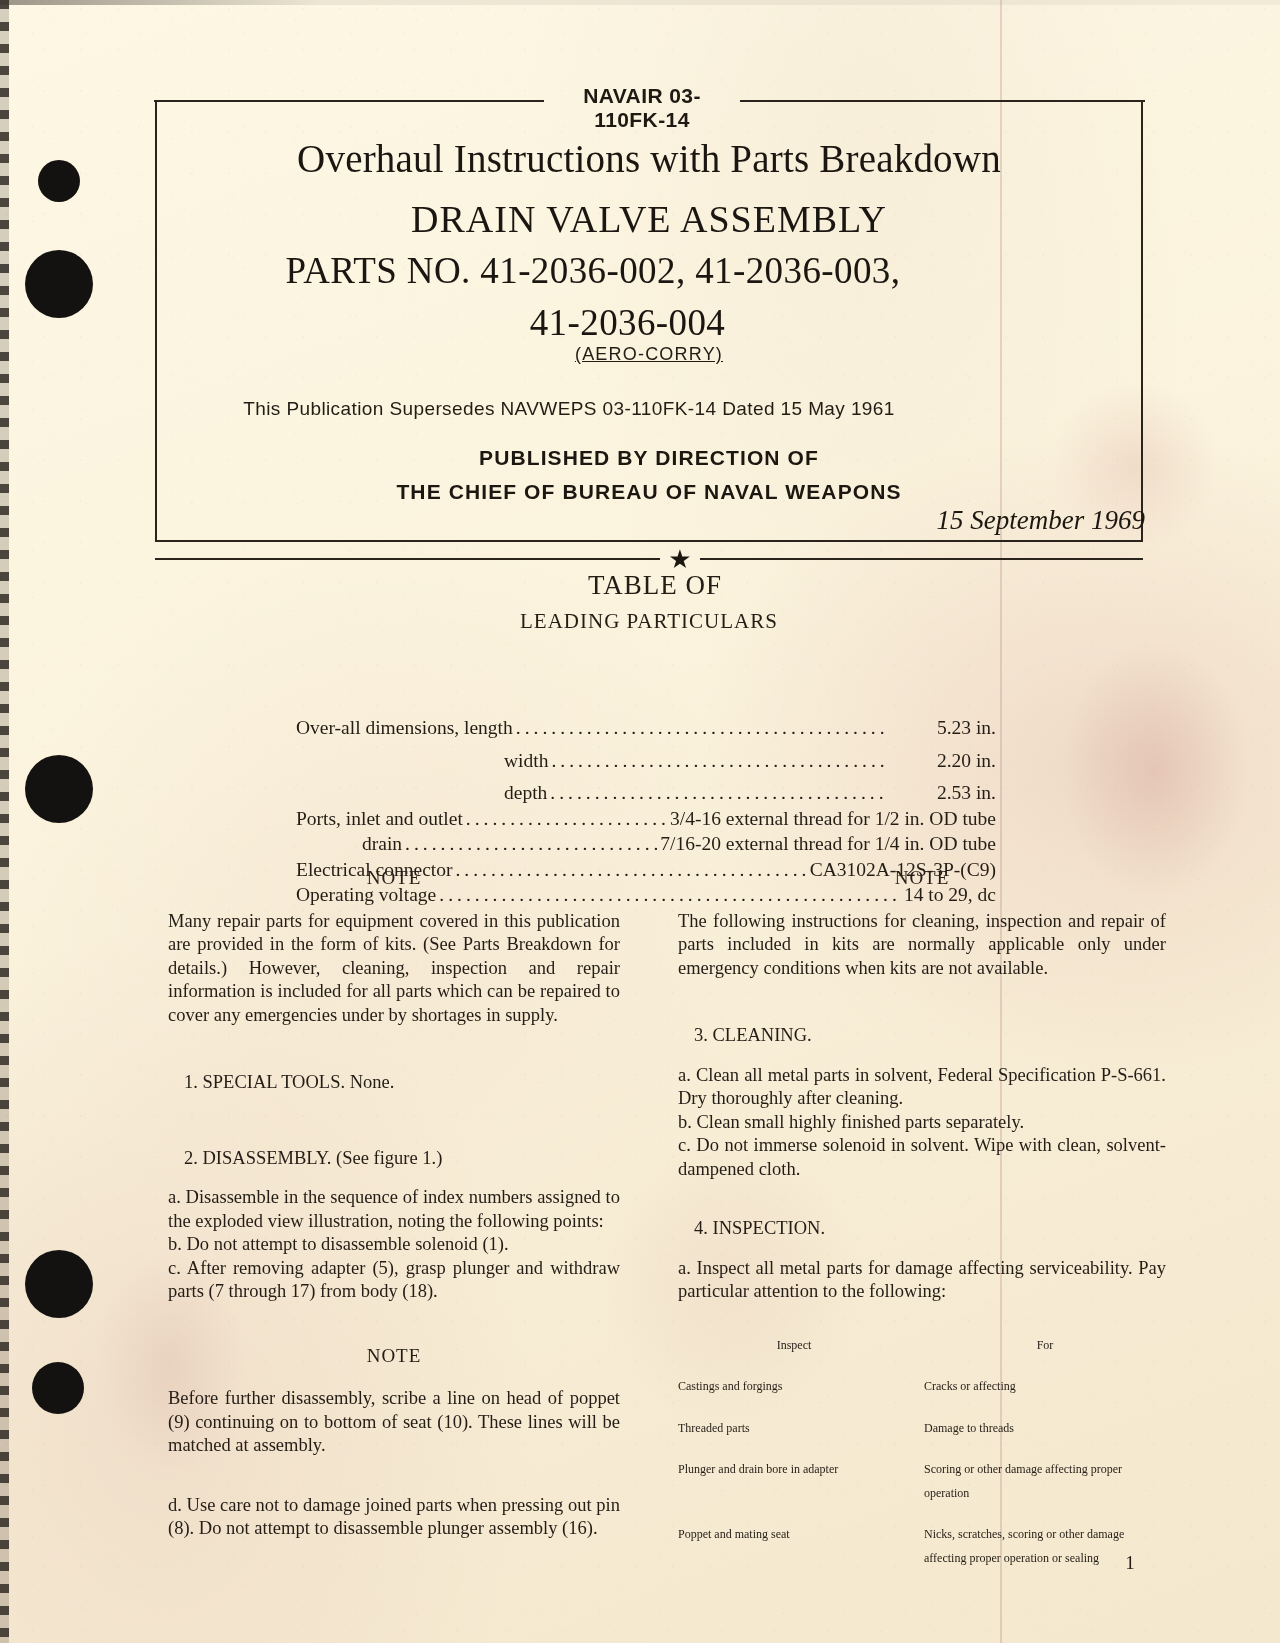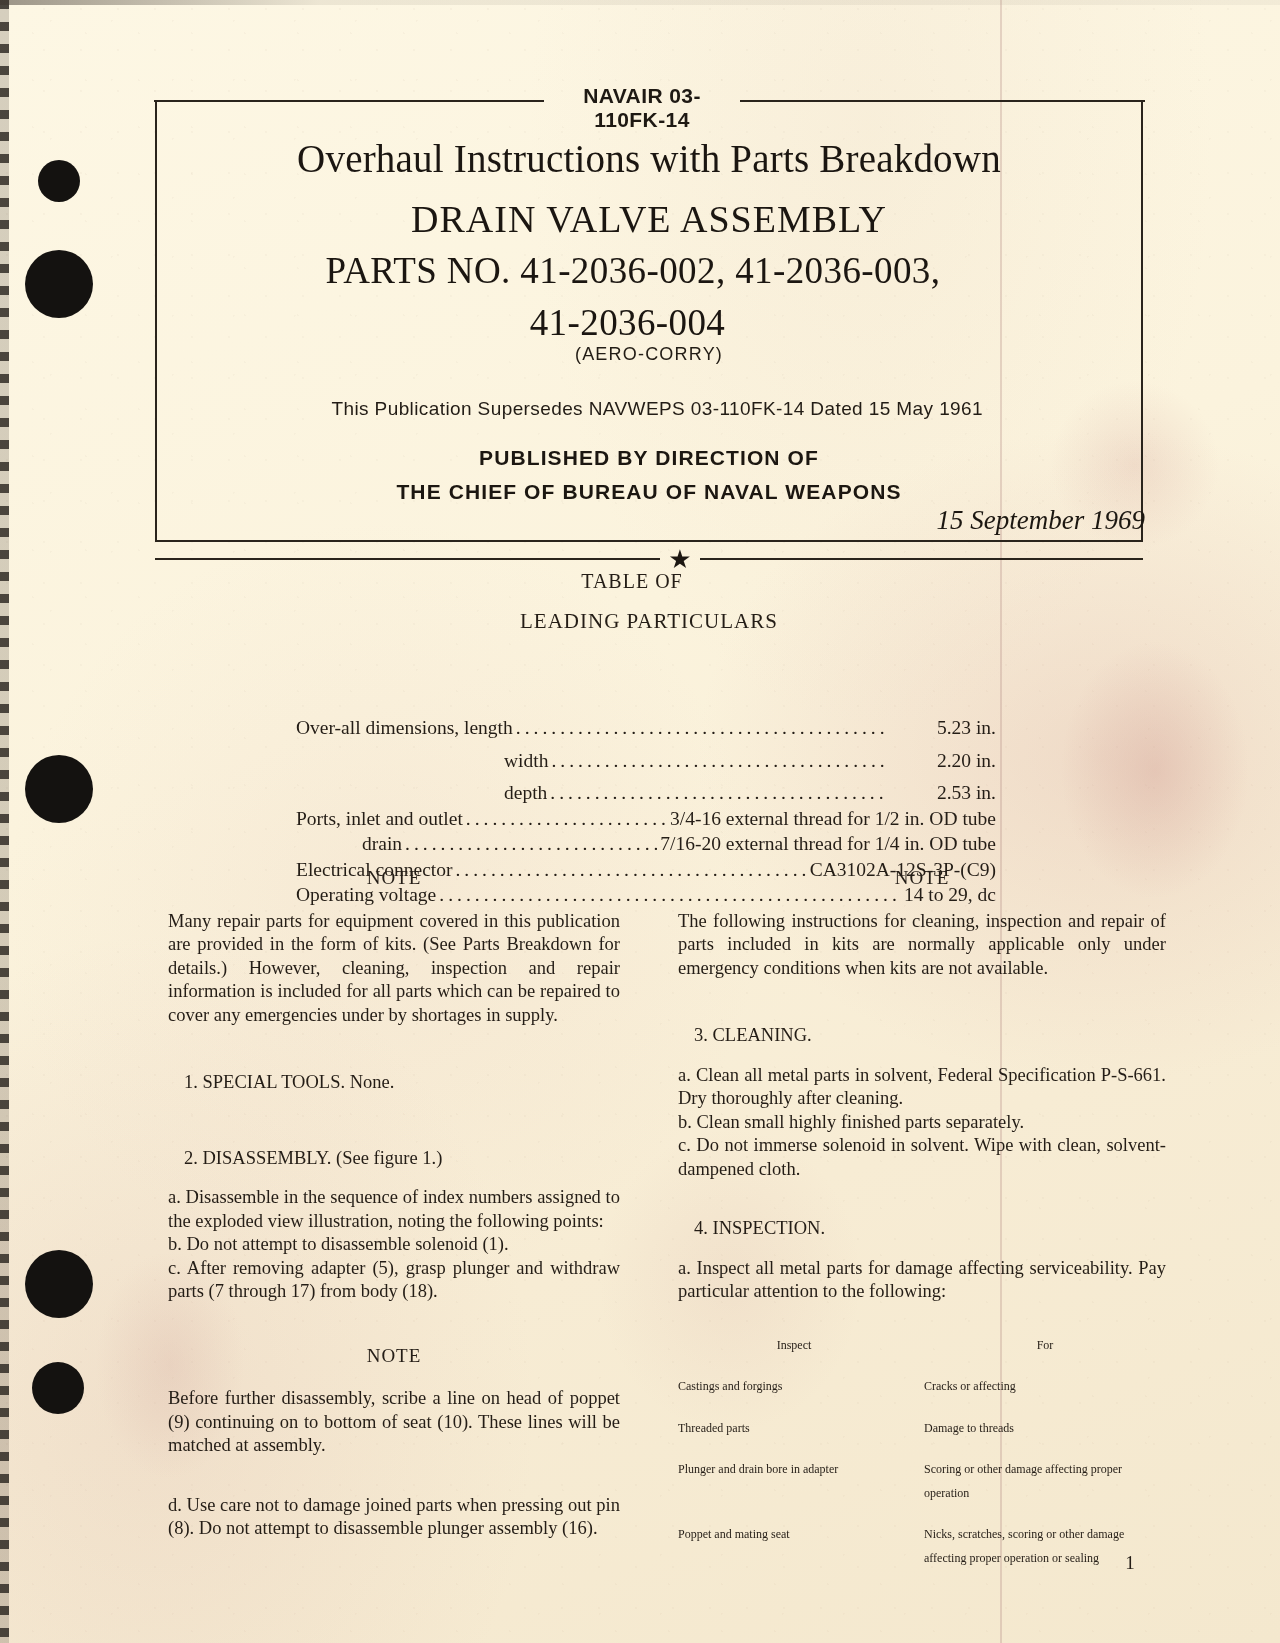--- a/index.html
+++ b/index.html
@@ -93,40 +93,40 @@
     font-size: 38px;
     letter-spacing: 1.0px;
     color: #1b1611;
   }
   #title-parts-1 {
     position: absolute; left: 155px; top: 249px; width: 876px;
     text-align: center;
     font-size: 37px;
     letter-spacing: 0.4px;
     color: #1b1611;
-    padding-left: 40px;
   }
   #title-parts-2 {
     position: absolute; left: 155px; top: 301px; width: 945px;
     text-align: center;
     font-size: 37px;
     letter-spacing: 0.4px;
     color: #1b1611;
   }
   #title-vendor {
     position: absolute; left: 155px; top: 344px; width: 988px;
     text-align: center;
     font-family: "Liberation Sans", sans-serif;
     font-size: 18px;
     letter-spacing: 1.2px;
     color: #221c15;
+    text-decoration: underline;
   }
   #supersedes {
     position: absolute; left: 155px; top: 398px; width: 828px;
-    text-align: right;
+    text-align: center;
     font-family: "Liberation Sans", sans-serif;
     font-size: 19px;
     letter-spacing: 0.4px;
     color: #221c15;
   }
   #published-by {
     position: absolute; left: 155px; top: 446px; width: 988px;
     text-align: center;
     font-family: "Liberation Sans", sans-serif;
     font-weight: bold;
@@ -159,22 +159,22 @@
     position: absolute; top: 9px; height: 2px; background: #2a241c;
   }
   #star-divider .seg-l { left: 0px; width: 505px; }
   #star-divider .seg-r { left: 545px; width: 443px; }
   #star-divider .star {
     position: absolute; left: 505px; top: -2px; width: 40px;
     text-align: center; font-size: 26px; line-height: 26px; color: #1c1711;
   }
   
   #tlp-line1 {
-    position: absolute; left: 138px; top: 570px; width: 988px;
-    text-align: center; font-size: 20px; letter-spacing: 1.0px; color: #241d16;
+    position: absolute; left: 161px; top: 570px; width: 988px;
+    text-align: center; font-size: 27px; letter-spacing: 1.0px; color: #241d16;
   }
   #tlp-line2 {
     position: absolute; left: 155px; top: 609px; width: 988px;
     text-align: center; font-size: 21px; letter-spacing: 1.0px; color: #241d16;
   }
   
   #specs {
     position: absolute; left: 296px; top: 708px; width: 700px;
     font-family: "Liberation Serif", serif;
     font-size: 19.5px;

